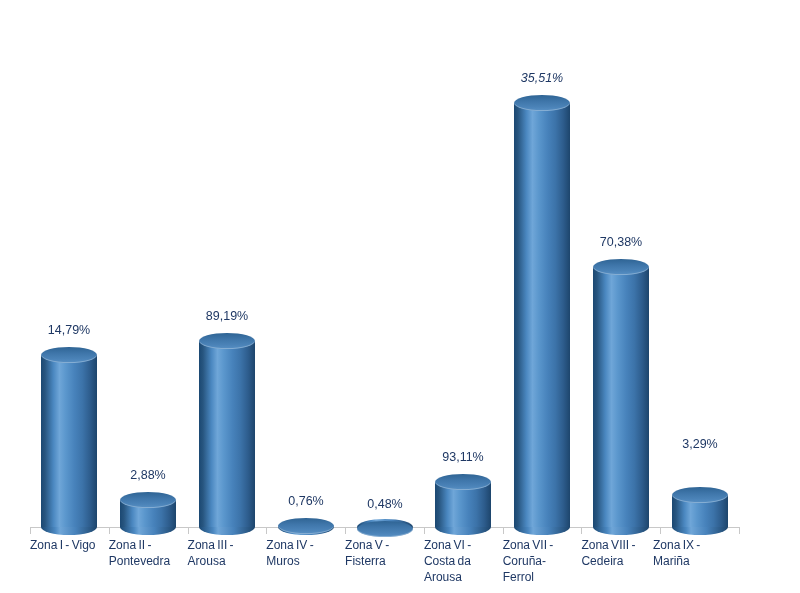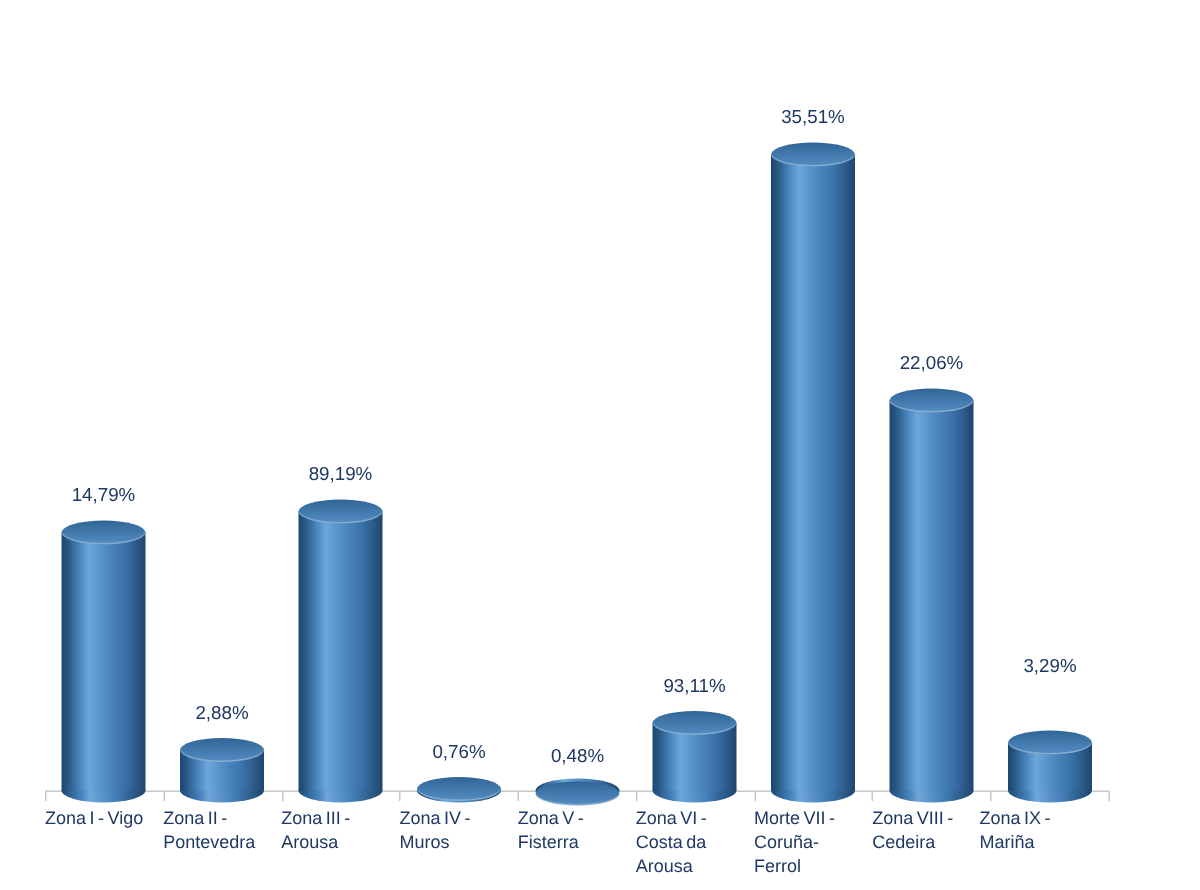--- a/index.html
+++ b/index.html
@@ -158,22 +158,22 @@
           <div class="cyl-top" style="height: 16px; top: 0px;"></div>
         </div>
       </div>
     <div id="labels">
         <div class="data-label" style="left: 21px; width: 96px; top: 323.071px;">14,79%</div>
         <div class="data-label" style="left: 100px; width: 96px; top: 467.963px;">2,88%</div>
         <div class="data-label" style="left: 179px; width: 96px; top: 309.324px;">89,19%</div>
         <div class="data-label" style="left: 258px; width: 96px; top: 493.754px;">0,76%</div>
         <div class="data-label" style="left: 337px; width: 96px; top: 497.161px;">0,48%</div>
         <div class="data-label" style="left: 415px; width: 96px; top: 450.323px;">93,11%</div>
-        <div class="data-label" style="left: 494px; width: 96px; top: 71px;">35,51%</div>
-        <div class="data-label" style="left: 573px; width: 96px; top: 234.627px;">22,06%</div>
+        <div class="data-label" style="left: 494px; width: 96px; top: 71px; font-style: italic;">35,51%</div>
+        <div class="data-label" style="left: 573px; width: 96px; top: 234.627px;">70,38%</div>
         <div class="data-label" style="left: 652px; width: 96px; top: 437px;">3,29%</div>
       </div>
     <div id="cats">
         <div class="cat-label" style="left: 30px; width: 78.7778px; top: 537px;">
           <div>Zona I - Vigo</div>
         </div>
         <div class="cat-label" style="left: 108.778px; width: 78.7778px; top: 537px;">
           <div>Zona II -</div>
           <div>Pontevedra</div>
         </div>
@@ -188,21 +188,21 @@
         <div class="cat-label" style="left: 345.111px; width: 78.7778px; top: 537px;">
           <div>Zona V -</div>
           <div>Fisterra</div>
         </div>
         <div class="cat-label" style="left: 423.889px; width: 78.7778px; top: 537px;">
           <div>Zona VI -</div>
           <div>Costa da</div>
           <div>Arousa</div>
         </div>
         <div class="cat-label" style="left: 502.667px; width: 78.7778px; top: 537px;">
-          <div>Morte VII -</div>
+          <div>Zona VII -</div>
           <div>Coruña-</div>
           <div>Ferrol</div>
         </div>
         <div class="cat-label" style="left: 581.444px; width: 78.7778px; top: 537px;">
           <div>Zona VIII -</div>
           <div>Cedeira</div>
         </div>
         <div class="cat-label" style="left: 653px; width: 78.7778px; top: 537px;">
           <div>Zona IX -</div>
           <div>Mariña</div>

